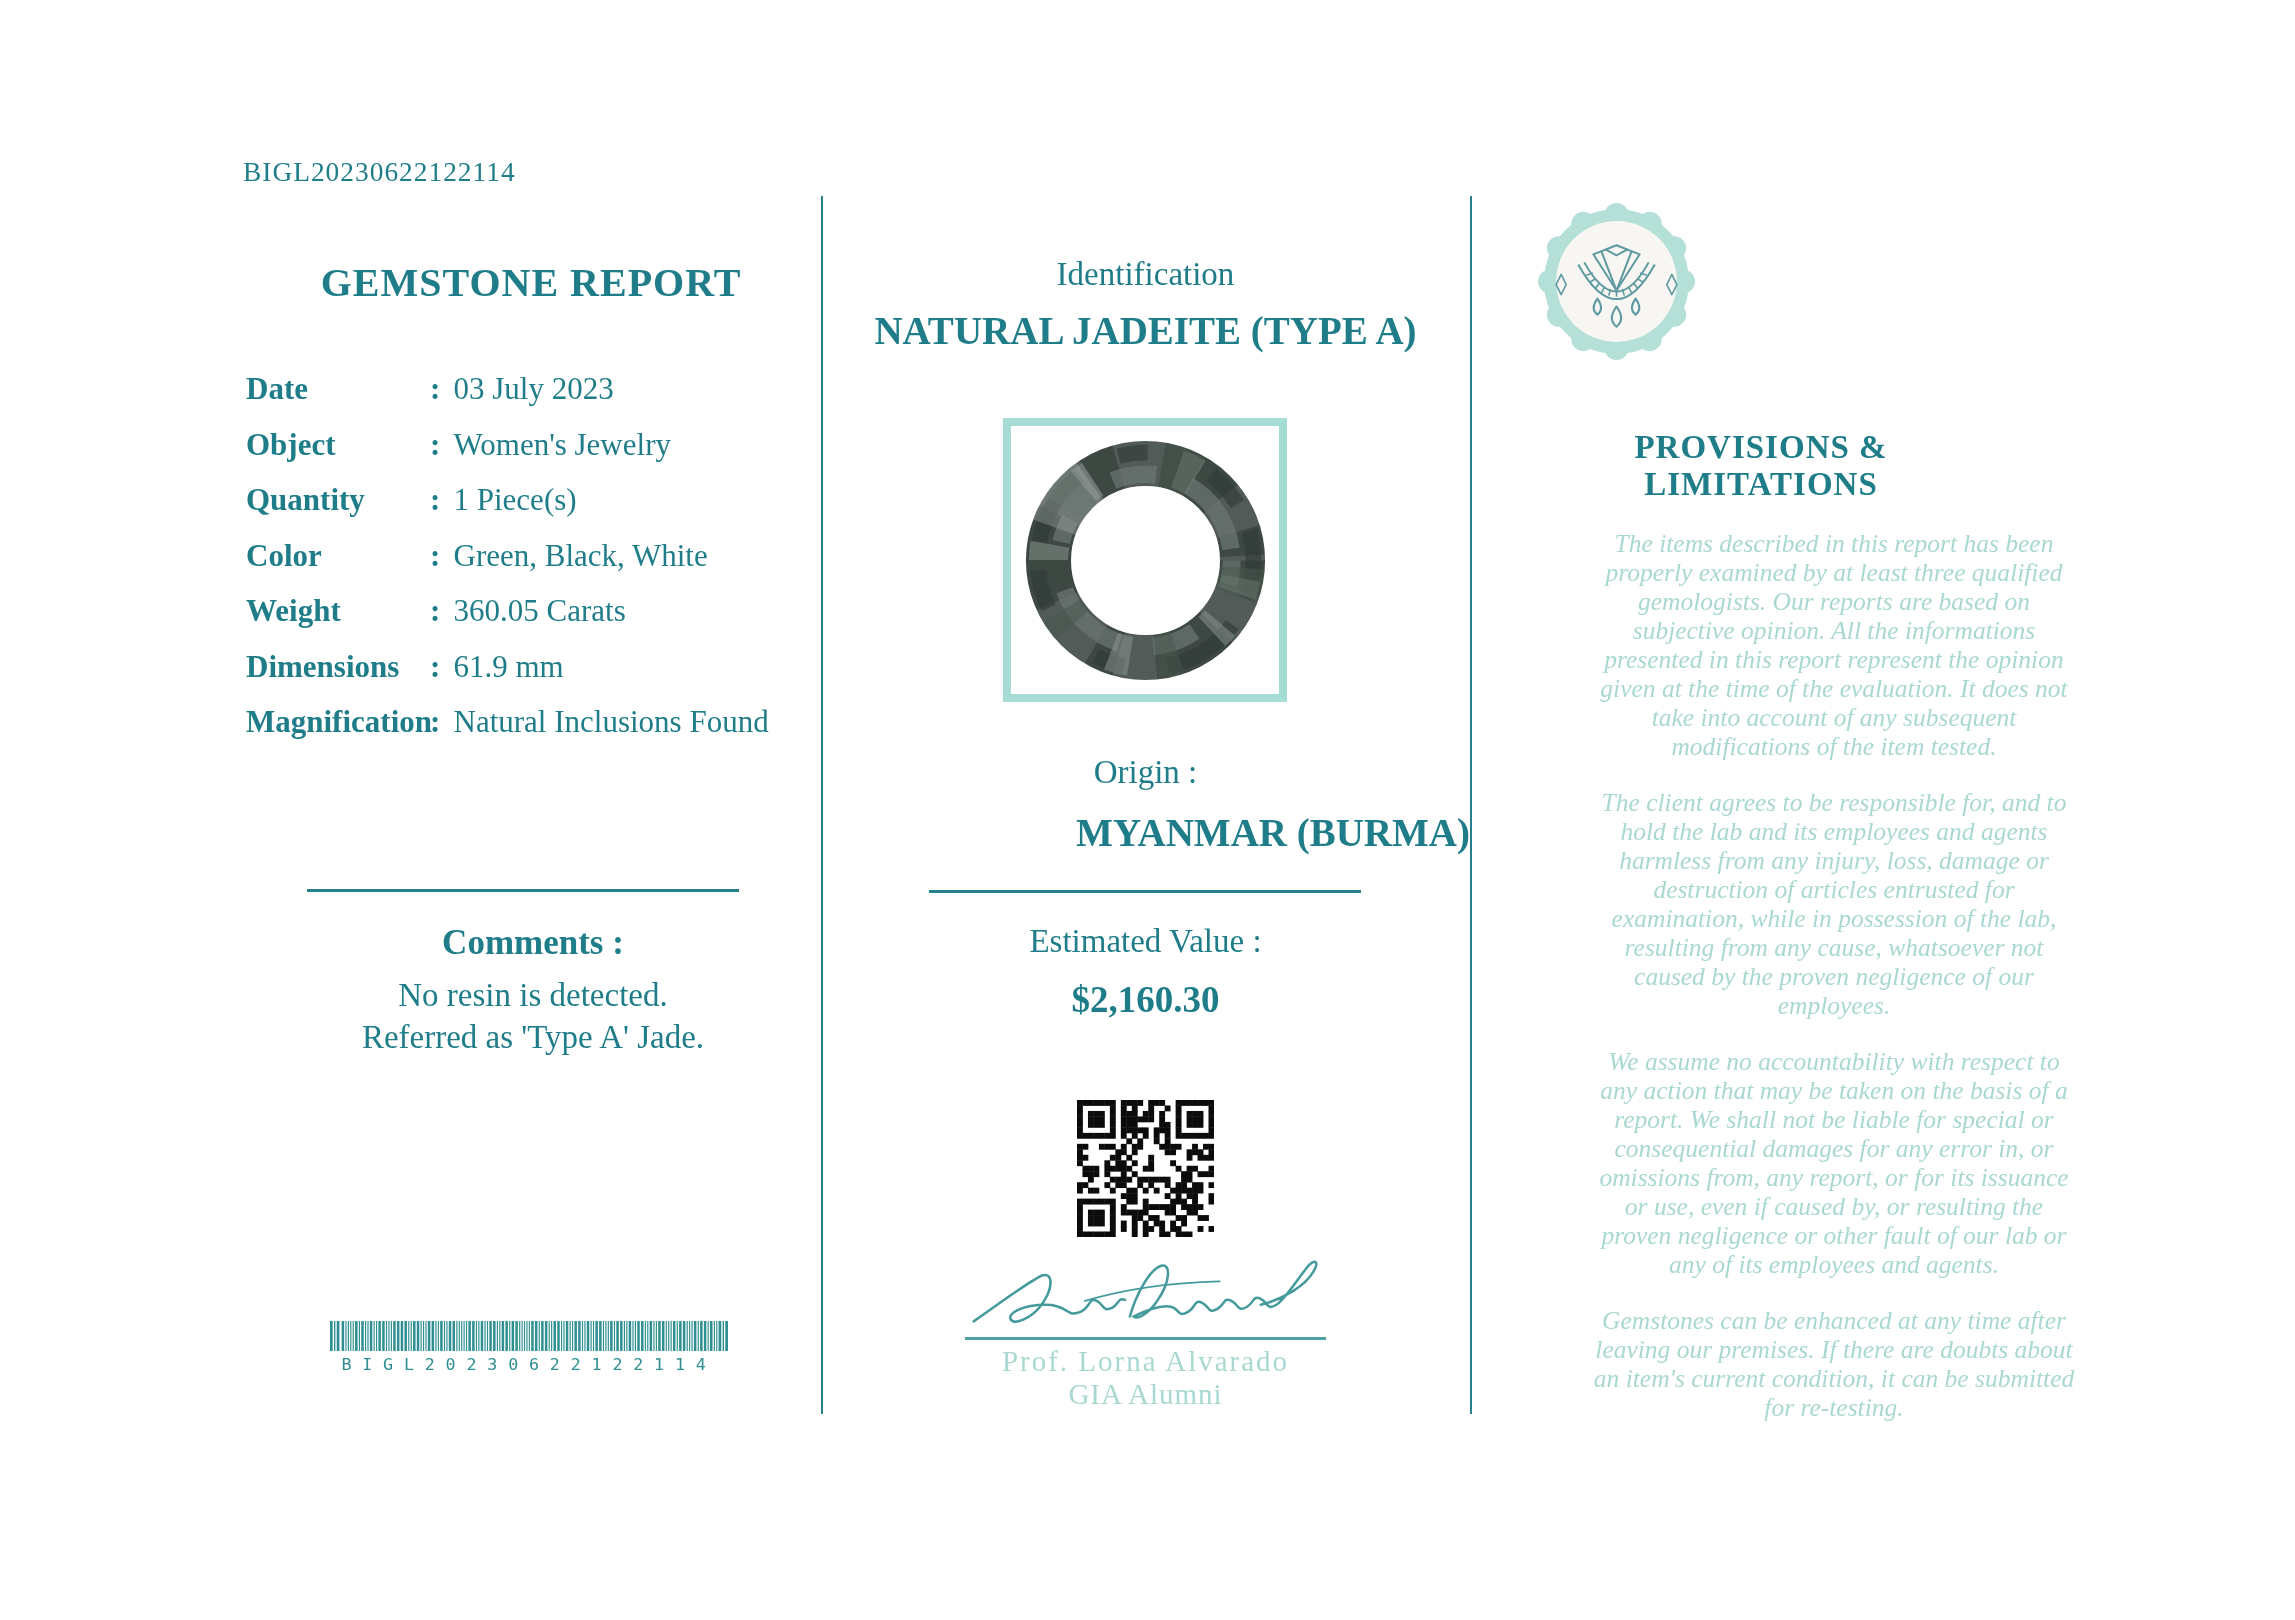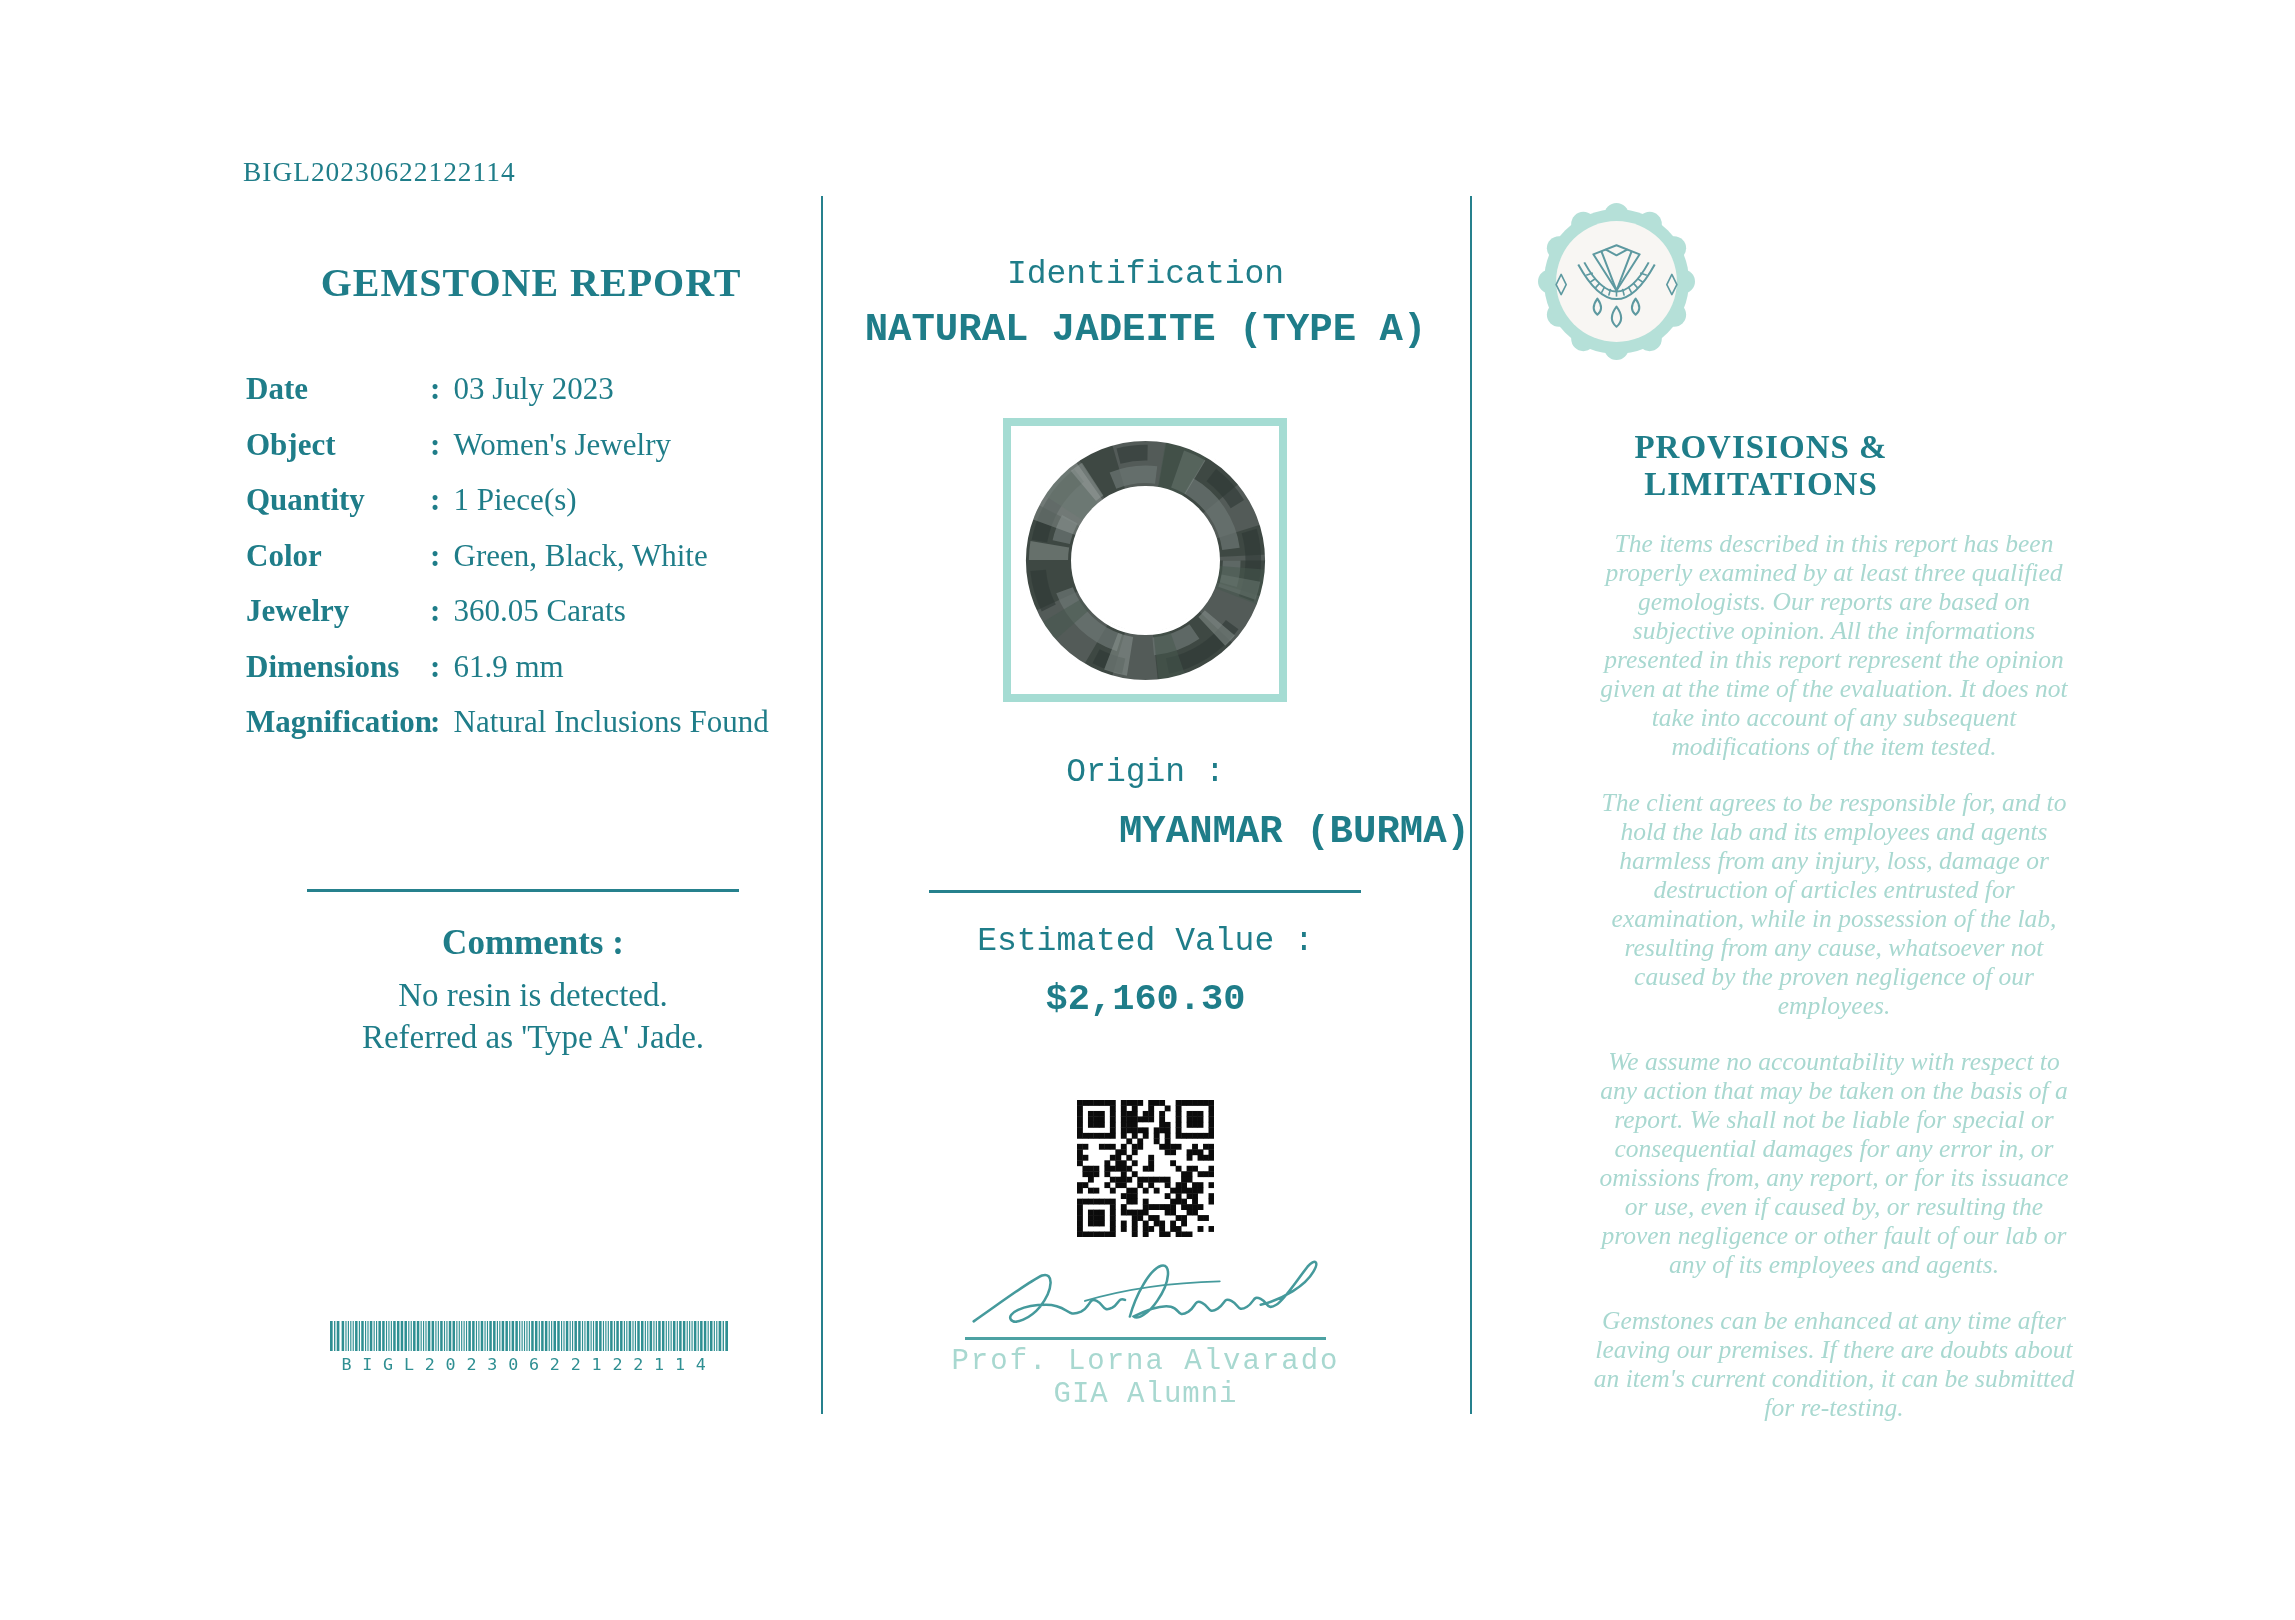--- a/index.html
+++ b/index.html
@@ -35,21 +35,21 @@
   .comments-heading{position:absolute;left:239px;top:923px;width:588px;text-align:center;
     font-size:35px;font-weight:bold;}
   .comments-lines{position:absolute;left:190px;top:974px;width:686px;text-align:center;
     font-size:33px;line-height:1.28;}
   .barcode-wrap{position:absolute;left:330px;top:1321px;width:398px;text-align:center;}
   .barcode-svg{display:block;width:398px;height:30px;}
   .barcode-text{margin-top:2.9px;font-family:"DejaVu Sans Mono","Liberation Mono",monospace;
     font-size:16.7px;letter-spacing:10.8px;color:var(--barcode);white-space:nowrap;}
 
   
-  .col-mid{position:absolute;left:821px;top:0;width:649px;height:1620px;text-align:center;font-family:Liberation Mono, monospace;}
+  .col-mid{position:absolute;left:821px;top:0;width:649px;height:1620px;text-align:center;}
   .ident-label{position:absolute;left:0;top:256px;width:100%;font-size:33px;}
   .ident-value{position:absolute;left:0;top:308px;width:100%;font-size:39px;font-weight:bold;}
   .photo-frame{position:absolute;left:182px;top:418px;width:284px;height:284px;
     border:8.8px solid var(--mint-frame);background:#ffffff;display:flex;align-items:center;justify-content:center;}
   .origin-label{position:absolute;left:0;top:754px;width:100%;font-size:33px;}
   .origin-value{position:absolute;left:0;top:810px;width:100%;font-size:39px;font-weight:bold;text-align:right;}
   .mid-rule{position:absolute;left:108px;top:890px;width:432px;height:2.9px;background:var(--teal-rule);}
   .est-label{position:absolute;left:0;top:923px;width:100%;font-size:33px;}
   .est-value{position:absolute;left:0;top:978px;width:100%;font-size:37px;font-weight:bold;}
   .qr-box{position:absolute;left:256px;top:1100px;width:137px;height:137px;}
@@ -95,21 +95,21 @@
       <span class="field-label">Quantity</span>
       <span class="field-colon">:</span>
       <span class="field-value">1 Piece(s)</span>
     </div>
     <div class="field-row">
       <span class="field-label">Color</span>
       <span class="field-colon">:</span>
       <span class="field-value">Green, Black, White</span>
     </div>
     <div class="field-row">
-      <span class="field-label">Jewelry</span>
+      <span class="field-label">Weight</span>
       <span class="field-colon">:</span>
       <span class="field-value">360.05 Carats</span>
     </div>
     <div class="field-row">
       <span class="field-label">Dimensions</span>
       <span class="field-colon">:</span>
       <span class="field-value">61.9 mm</span>
     </div>
     <div class="field-row">
       <span class="field-label">Magnification</span>

